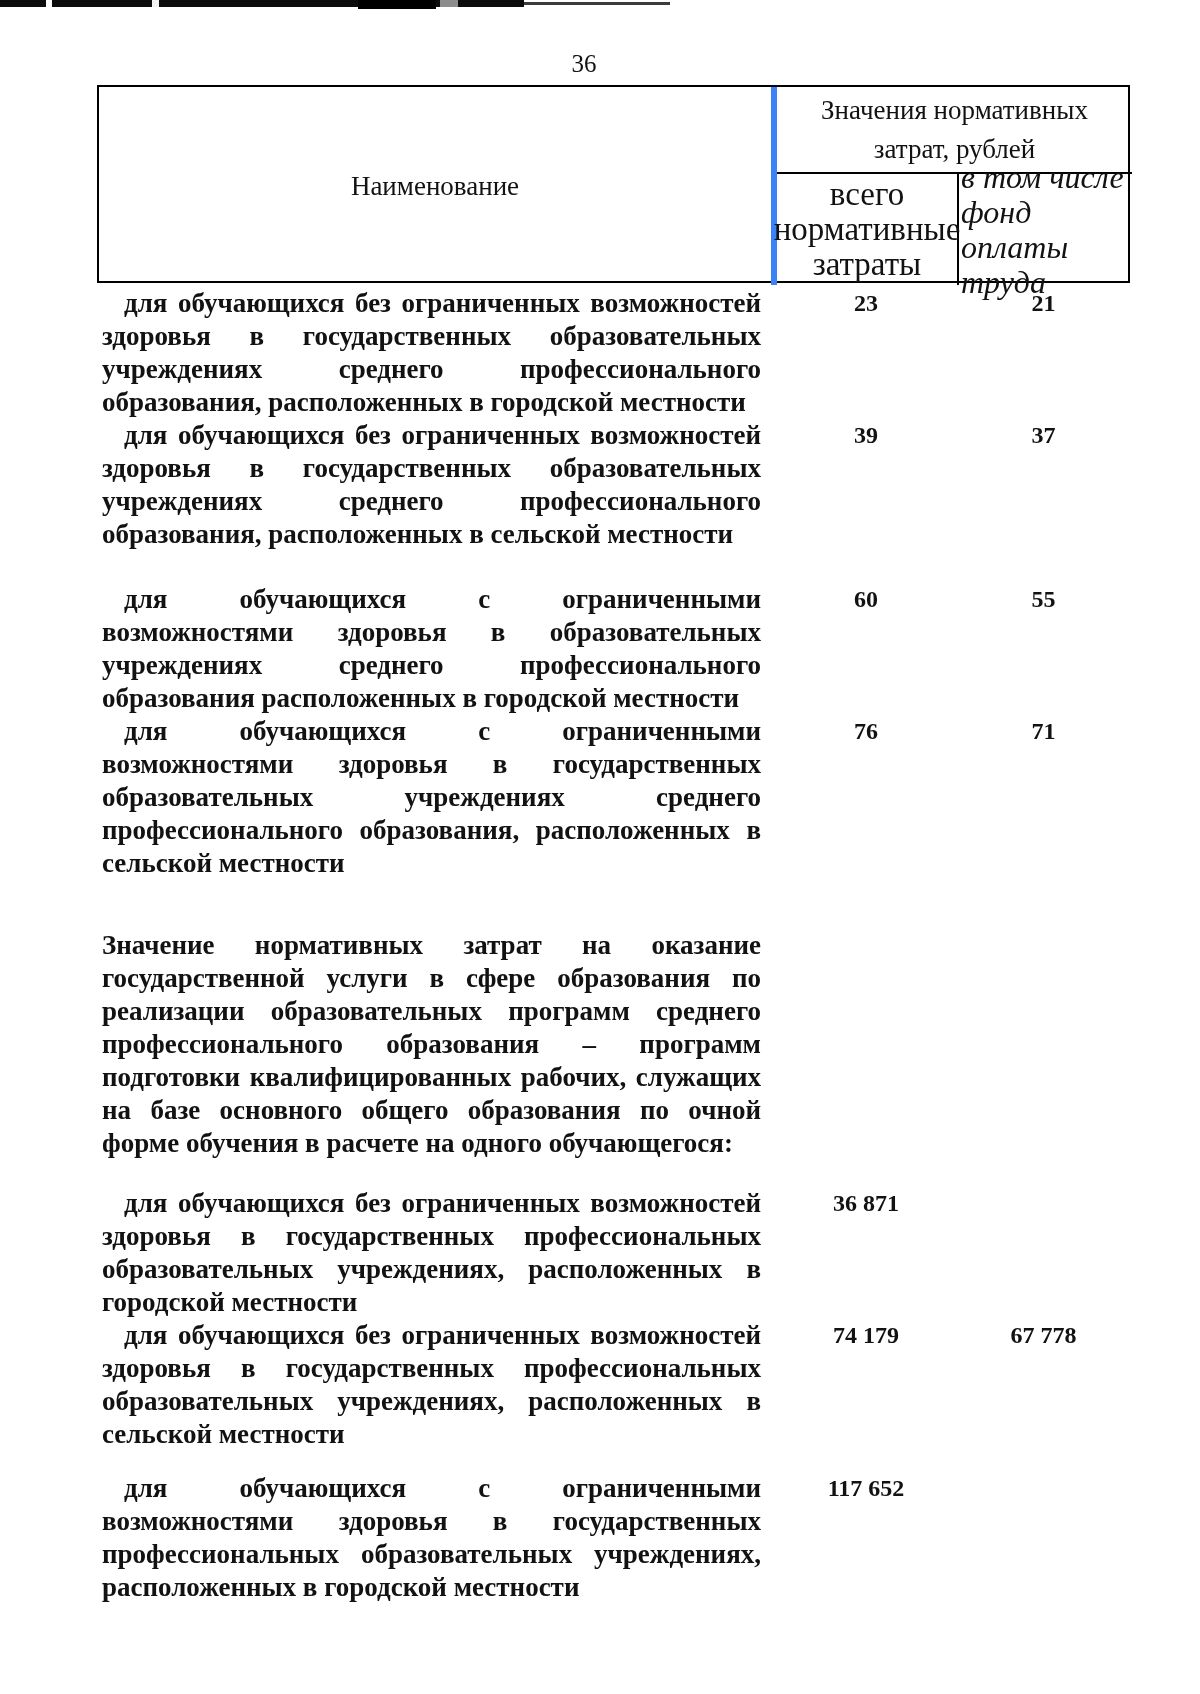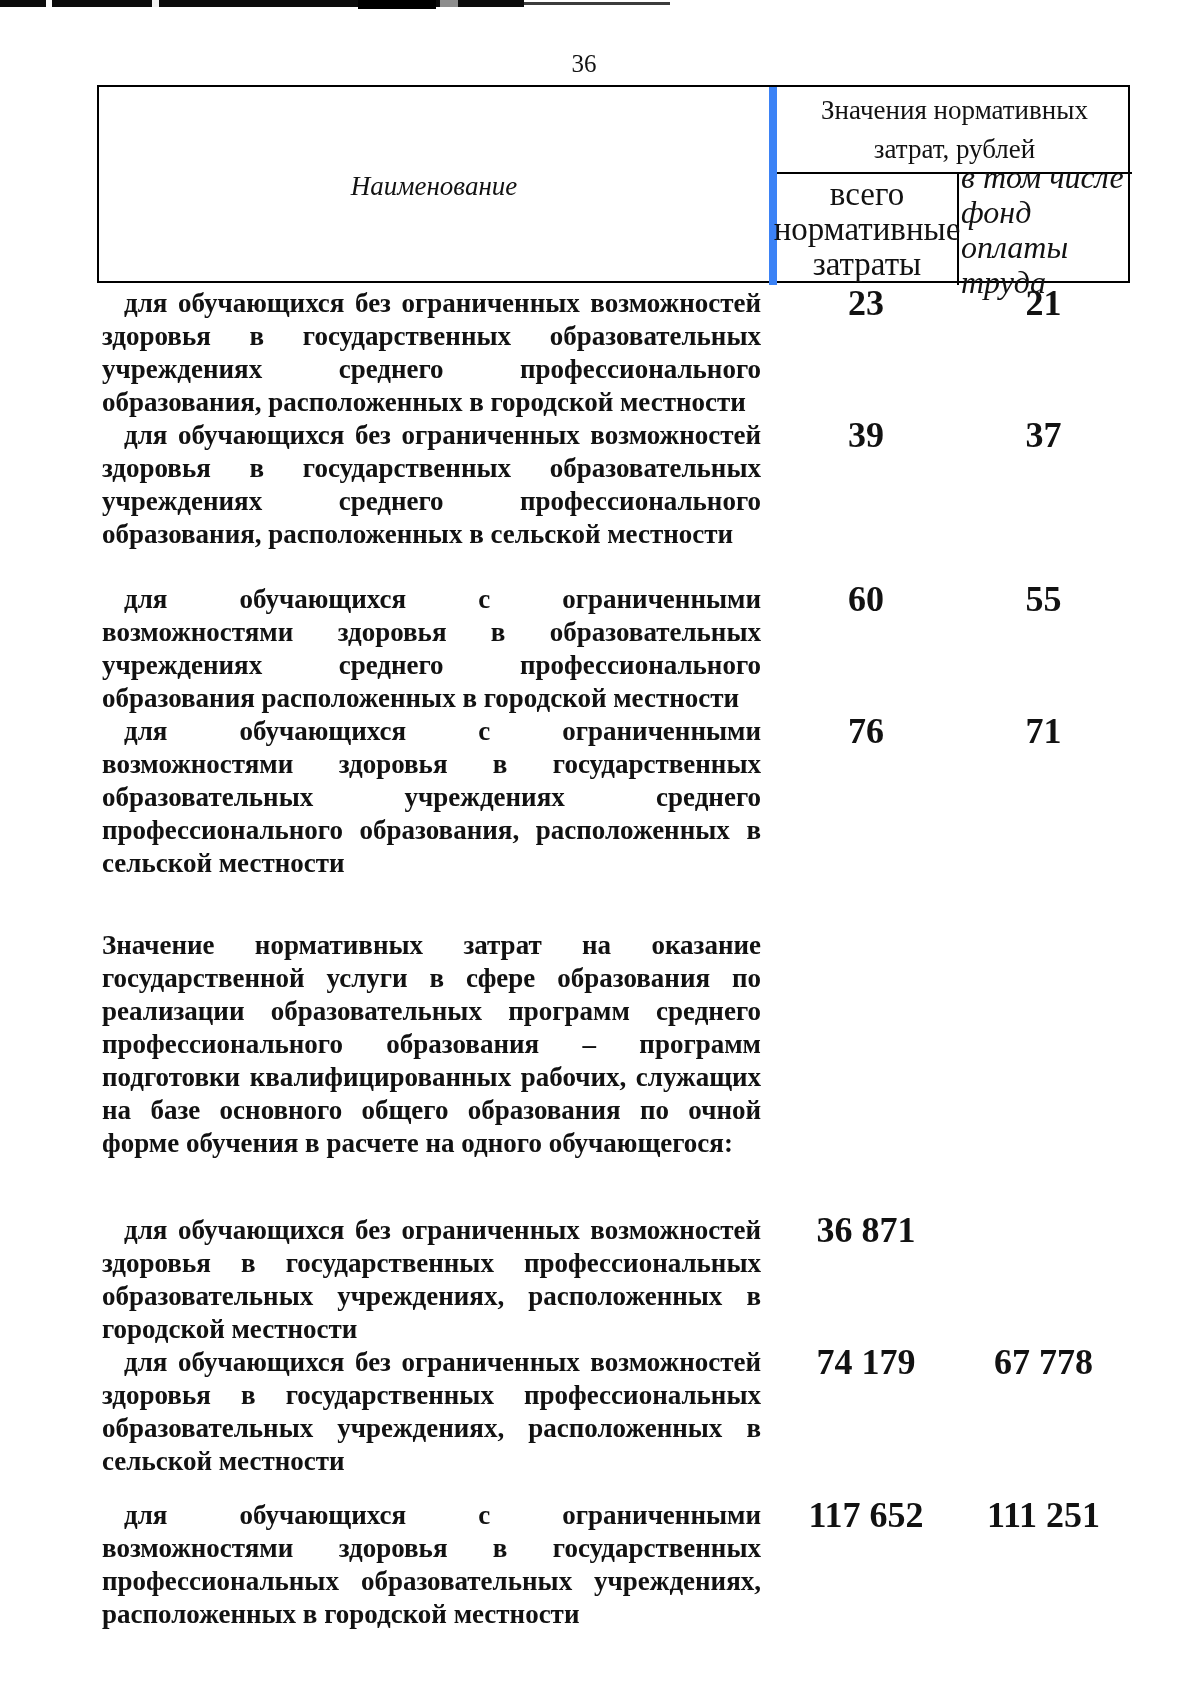--- a/index.html
+++ b/index.html
@@ -45,24 +45,23 @@
     height: 198px;
     display: grid;
     grid-template-columns: 678px 182px 173px;
     grid-template-rows: 87px 111px;
     border: 2px solid #000;
     box-sizing: border-box;
   }
   .doc-table-head > div { box-sizing: border-box; }
   .h-name {
     grid-column: 1; grid-row: 1 / 3;
-    border-right: 8px solid #3b82f6;
+    border-right: 6px solid #3b82f6;
     display: flex; align-items: center; justify-content: center;
     font-size: 27px;
-    font-style: italic;
   }
   .h-group {
     grid-column: 2 / 4; grid-row: 1;
     border-bottom: 2px solid #000;
     display: flex; align-items: center; justify-content: center;
     text-align: center;
     font-size: 27px;
     line-height: 39px;
     padding: 0 24px;
   }
@@ -100,28 +99,28 @@
   .tname {
     font-size: 27px;
     line-height: 33px;
     text-align: justify;
     padding: 0 14px 0 5px;
     hyphens: manual;
     box-sizing: border-box;
   }
   .indent .tname { text-indent: 22px; }
   .tval {
-    font-size: 36px;
+    font-size: 24px;
     line-height: 33px;
     text-align: center;
     padding: 0;
   }
   .mb32 { margin-bottom: 32px; }
   .mb49 { margin-bottom: 49px; }
-  .mb39 { margin-bottom: 54px; }
+  .mb39 { margin-bottom: 27px; }
   .mb21 { margin-bottom: 21px; }
 </style>
 </head>
 <body>
 
 <div class="page">
 
   <div class="scan-band">
     <div class="scan-seg seg-main"></div>
     <div class="scan-seg seg-bump"></div>
@@ -179,17 +178,16 @@
 
     <div class="trow indent mb21">
       <div class="tname">для обучающихся без ограниченных возможностей здоровья в государственных профессиональных образовательных учреждениях, расположенных в сельской местности</div>
       <div class="tval">74 179</div>
       <div class="tval">67 778</div>
     </div>
 
     <div class="trow indent">
       <div class="tname">для обучающихся с ограниченными возможностями здоровья в государственных профессиональных образовательных учреждениях, расположенных в городской местности</div>
       <div class="tval">117 652</div>
-      <div class="tval">111 251</div>
     </div>
 
   </div>
 </div>
 
 </body></html>

